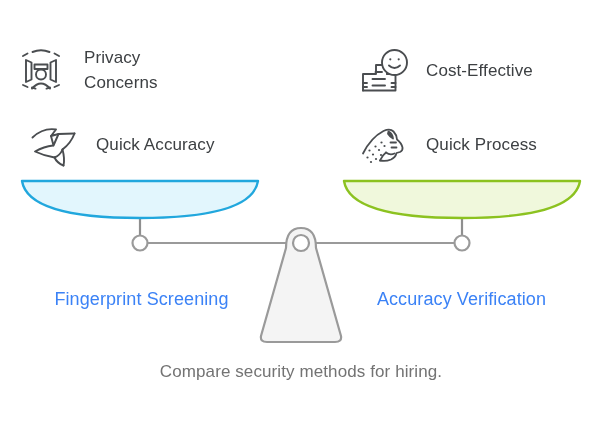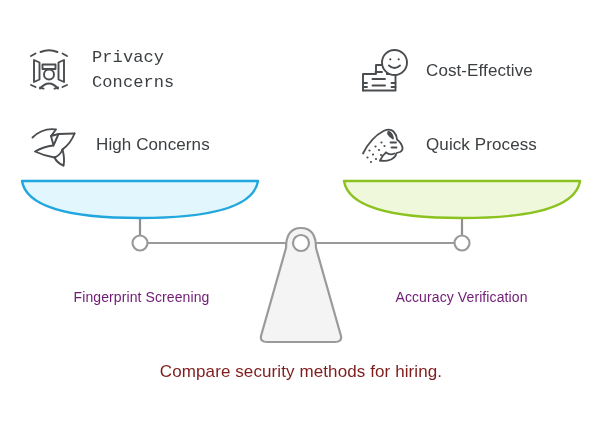--- a/index.html
+++ b/index.html
@@ -35,52 +35,52 @@
     justify-content: center;
   }
   .feature-label {
     font-size: 17px;
     line-height: 1.45;
     color: #3d4043;
     letter-spacing: 0.1px;
     white-space: pre-line;
   }
 
-  .feat-privacy   { left: 22px;  top: 44px; font-family: Liberation Mono, monospace; }
+  .feat-privacy   { left: 14px;  top: 44px; }
   .feat-accuracy  { left: 26px;  top: 118px; }
   .feat-cost      { left: 356px; top: 44px; }
   .feat-quick     { left: 356px; top: 118px; }
 
   
   #scale {
     position: absolute;
     left: 0;
     top: 160px;
   }
 
   
   .pan-caption {
     position: absolute;
-    font-size: 14px;
-    color: #701a75;
+    font-size: 18px;
+    color: #3b82f6;
     letter-spacing: 0.1px;
     white-space: nowrap;
   }
   .cap-left  { left: 0;   top: 289px; width: 283px; text-align: center; }
   .cap-right { left: 320px; top: 289px; width: 283px; text-align: center; }
 
   
   #bottom-caption {
     position: absolute;
     left: 0;
     top: 362px;
     width: 602px;
     text-align: center;
     font-size: 17px;
-    color: #7f1d1d;
+    color: #737373;
     letter-spacing: 0.1px;
   }
 </style>
 </head>
 <body>
 
 <div id="canvas">
 
   <div class="feature feat-privacy">
     <div class="feature-icon">
@@ -121,21 +121,21 @@
         <path d="M35.5 30.5 Q33 36.5 27.5 38.5"></path>
 
         <path d="M27.5 38.5 Q17.5 37 8 32.5 Q17 27.5 26 26.5"></path>
 
         <path d="M24 17 L26.5 26.5 L31.5 15"></path>
 
         <path d="M27.5 38.5 Q30 44 36.5 46.5"></path>
         <path d="M35.5 30.5 Q38 40 36.5 46.5"></path>
       </svg>
     </div>
-    <div class="feature-label">High Concerns</div>
+    <div class="feature-label">Quick Accuracy</div>
   </div>
 
   <div class="feature feat-quick">
     <div class="feature-icon">
       <svg width="52" height="52" viewBox="0 0 52 52" fill="none" stroke="#4a4d50" stroke-width="1.8" stroke-linecap="round" stroke-linejoin="round">
 
         <path d="M6 34.5 Q14 18.5 26.5 12 Q33 9 36.5 12.5 Q39.5 15.5 40 20.5
                  Q44.5 24 45.5 28.5 Q46 31.5 43 33 L39.5 34
                  Q38.5 38.5 34 40.5 Q28.5 42.8 23 41.5"></path>
 

